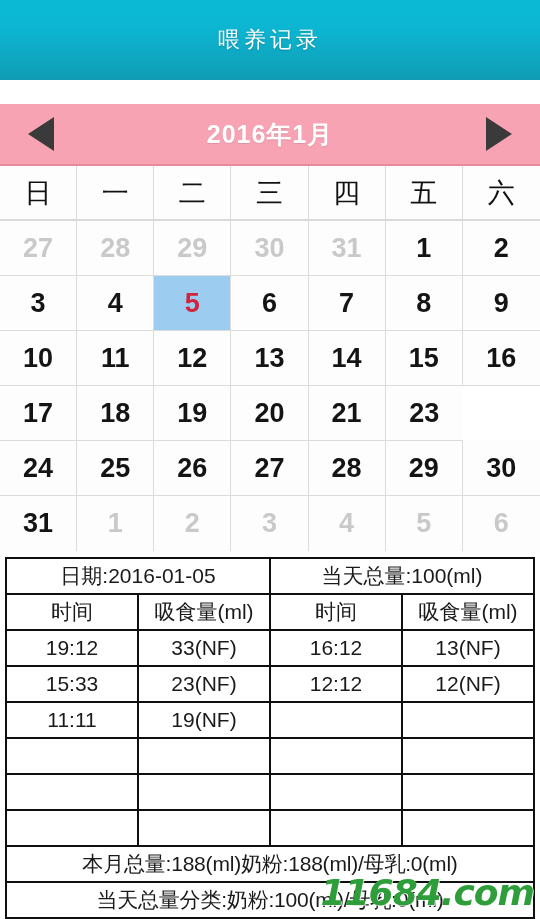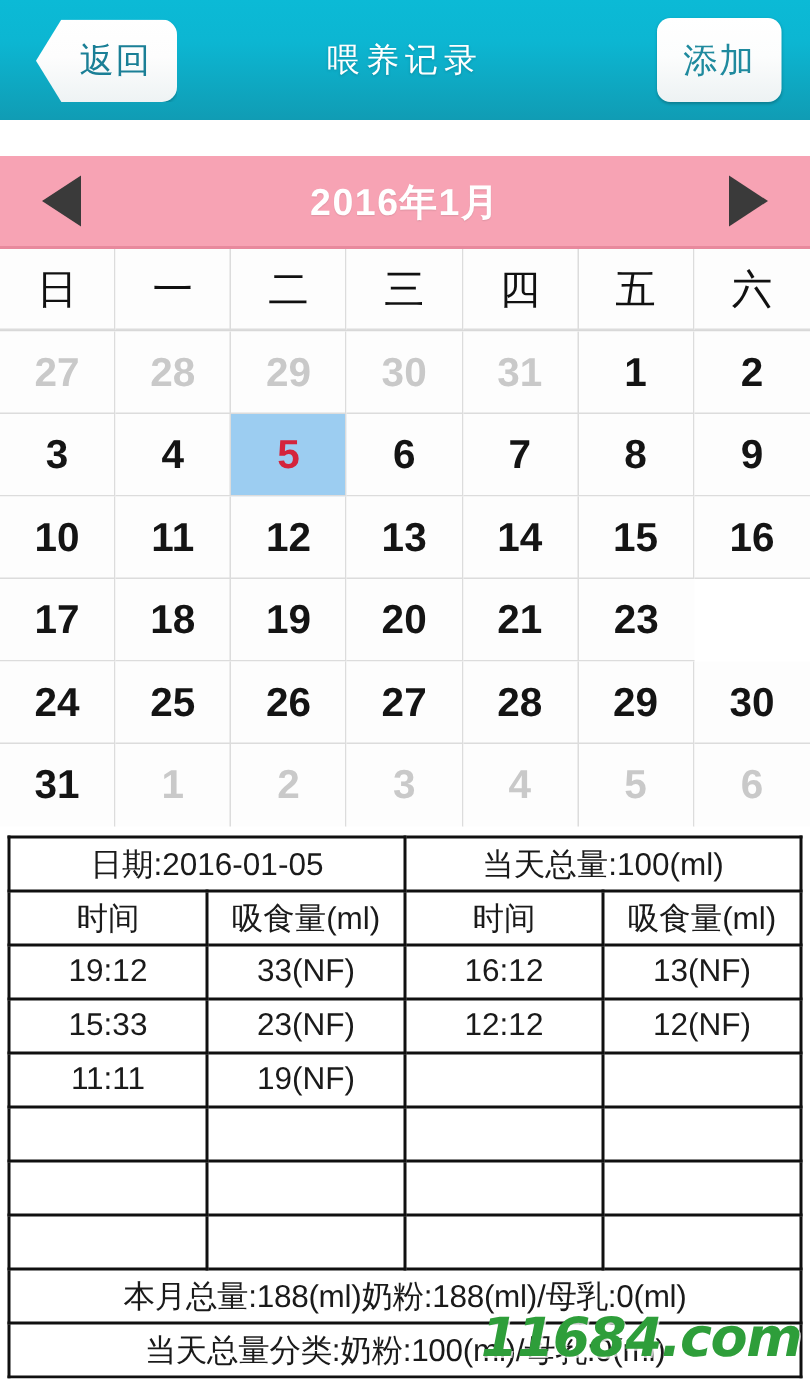--- a/index.html
+++ b/index.html
@@ -218,27 +218,21 @@
     pointer-events: none;
     font-family: "DejaVu Sans", sans-serif;
   }
 </style>
 </head>
 <body>
 
 <div class="app">
 
   <div class="navbar">
-    <div class="btn-back">
-      <span class="lbl">返回</span>
-    </div>
     <div class="nav-title">喂养记录</div>
-    <div class="btn-add">
-      <span class="lbl">添加</span>
-    </div>
   </div>
 
   <div class="monthbar">
     <div class="arrow arrow-prev"></div>
     <div class="month-label">2016年1月</div>
     <div class="arrow arrow-next"></div>
   </div>
 
   <div class="calendar">
     <div class="cal-row cal-weekdays" id="weekday-row">

